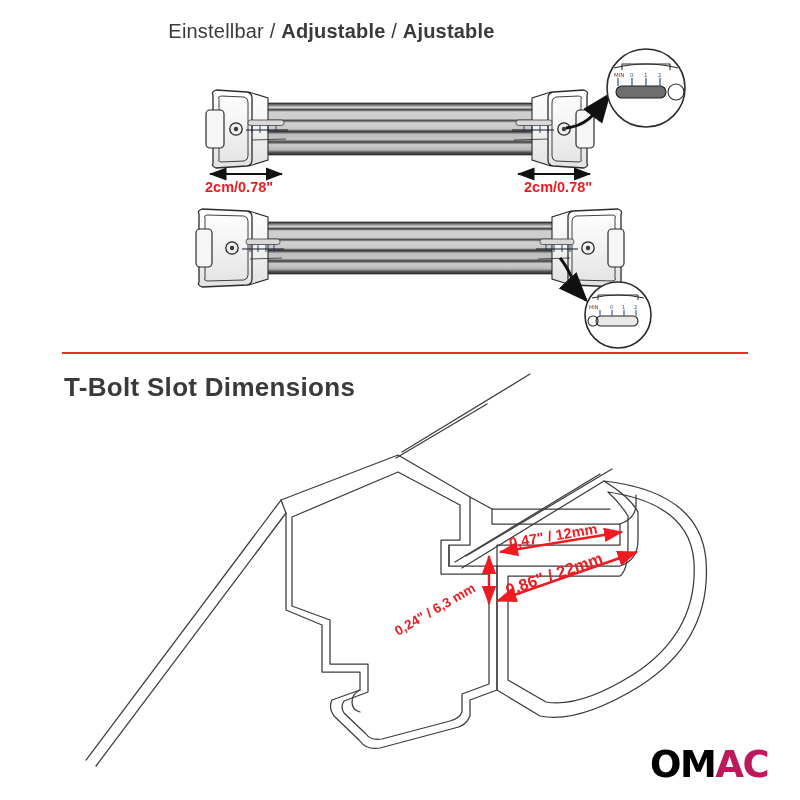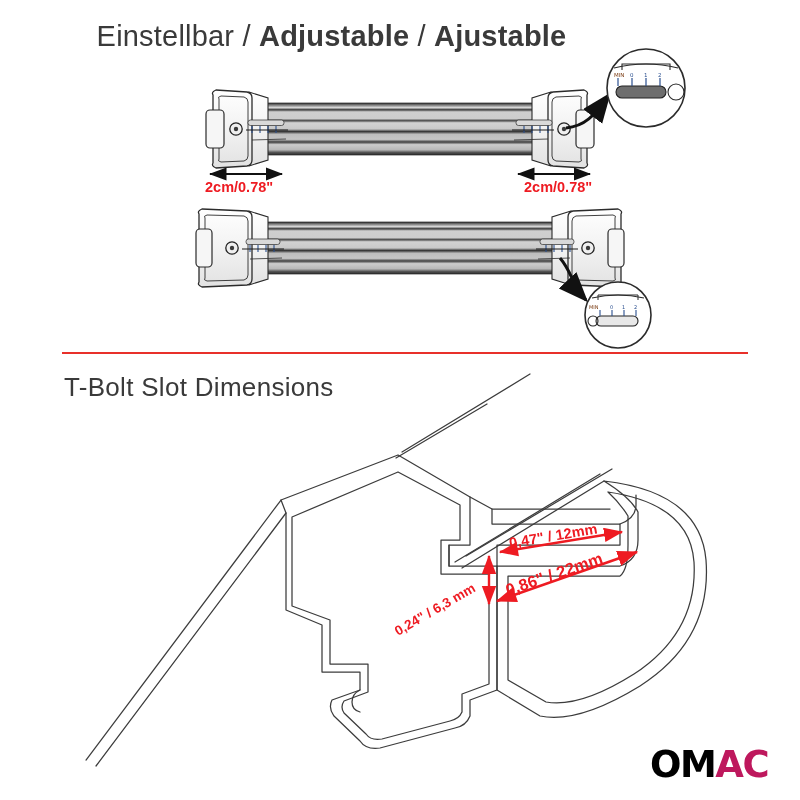--- a/index.html
+++ b/index.html
@@ -11,42 +11,42 @@
     color:#333333;
     overflow:hidden;
     position:relative;
   }
   .sheet{position:relative;width:800px;height:800px;}
 
   
   .title-adjustable{
     position:absolute;left:0;top:20px;width:663px;
     text-align:center;
-    font-size:29px;
+    font-size:20px;
     color:#3a3a3a;
     letter-spacing:.2px;
     white-space:nowrap;
   }
   .title-adjustable .light{font-weight:400;}
   .title-adjustable .bold{font-weight:700;}
   .title-adjustable .sep{font-weight:400;color:#3a3a3a;}
 
   
   .stage{position:absolute;left:0;top:0;width:800px;height:800px;}
 
   
   .divider{
     position:absolute;left:62px;top:352px;width:686px;height:2px;
     background:#e8302a;
   }
 
   
   .title-tbolt{
     position:absolute;left:64px;top:372px;
-    font-size:26px;font-weight:400;color:#3a3a3a;
+    font-size:26px;font-weight:700;color:#3a3a3a;
     letter-spacing:.3px;white-space:nowrap;
   }
 
   
   .dim-caption{
     position:absolute;
     font-size:14.5px;font-weight:700;color:#ee1b22;
     white-space:nowrap;
   }
 

